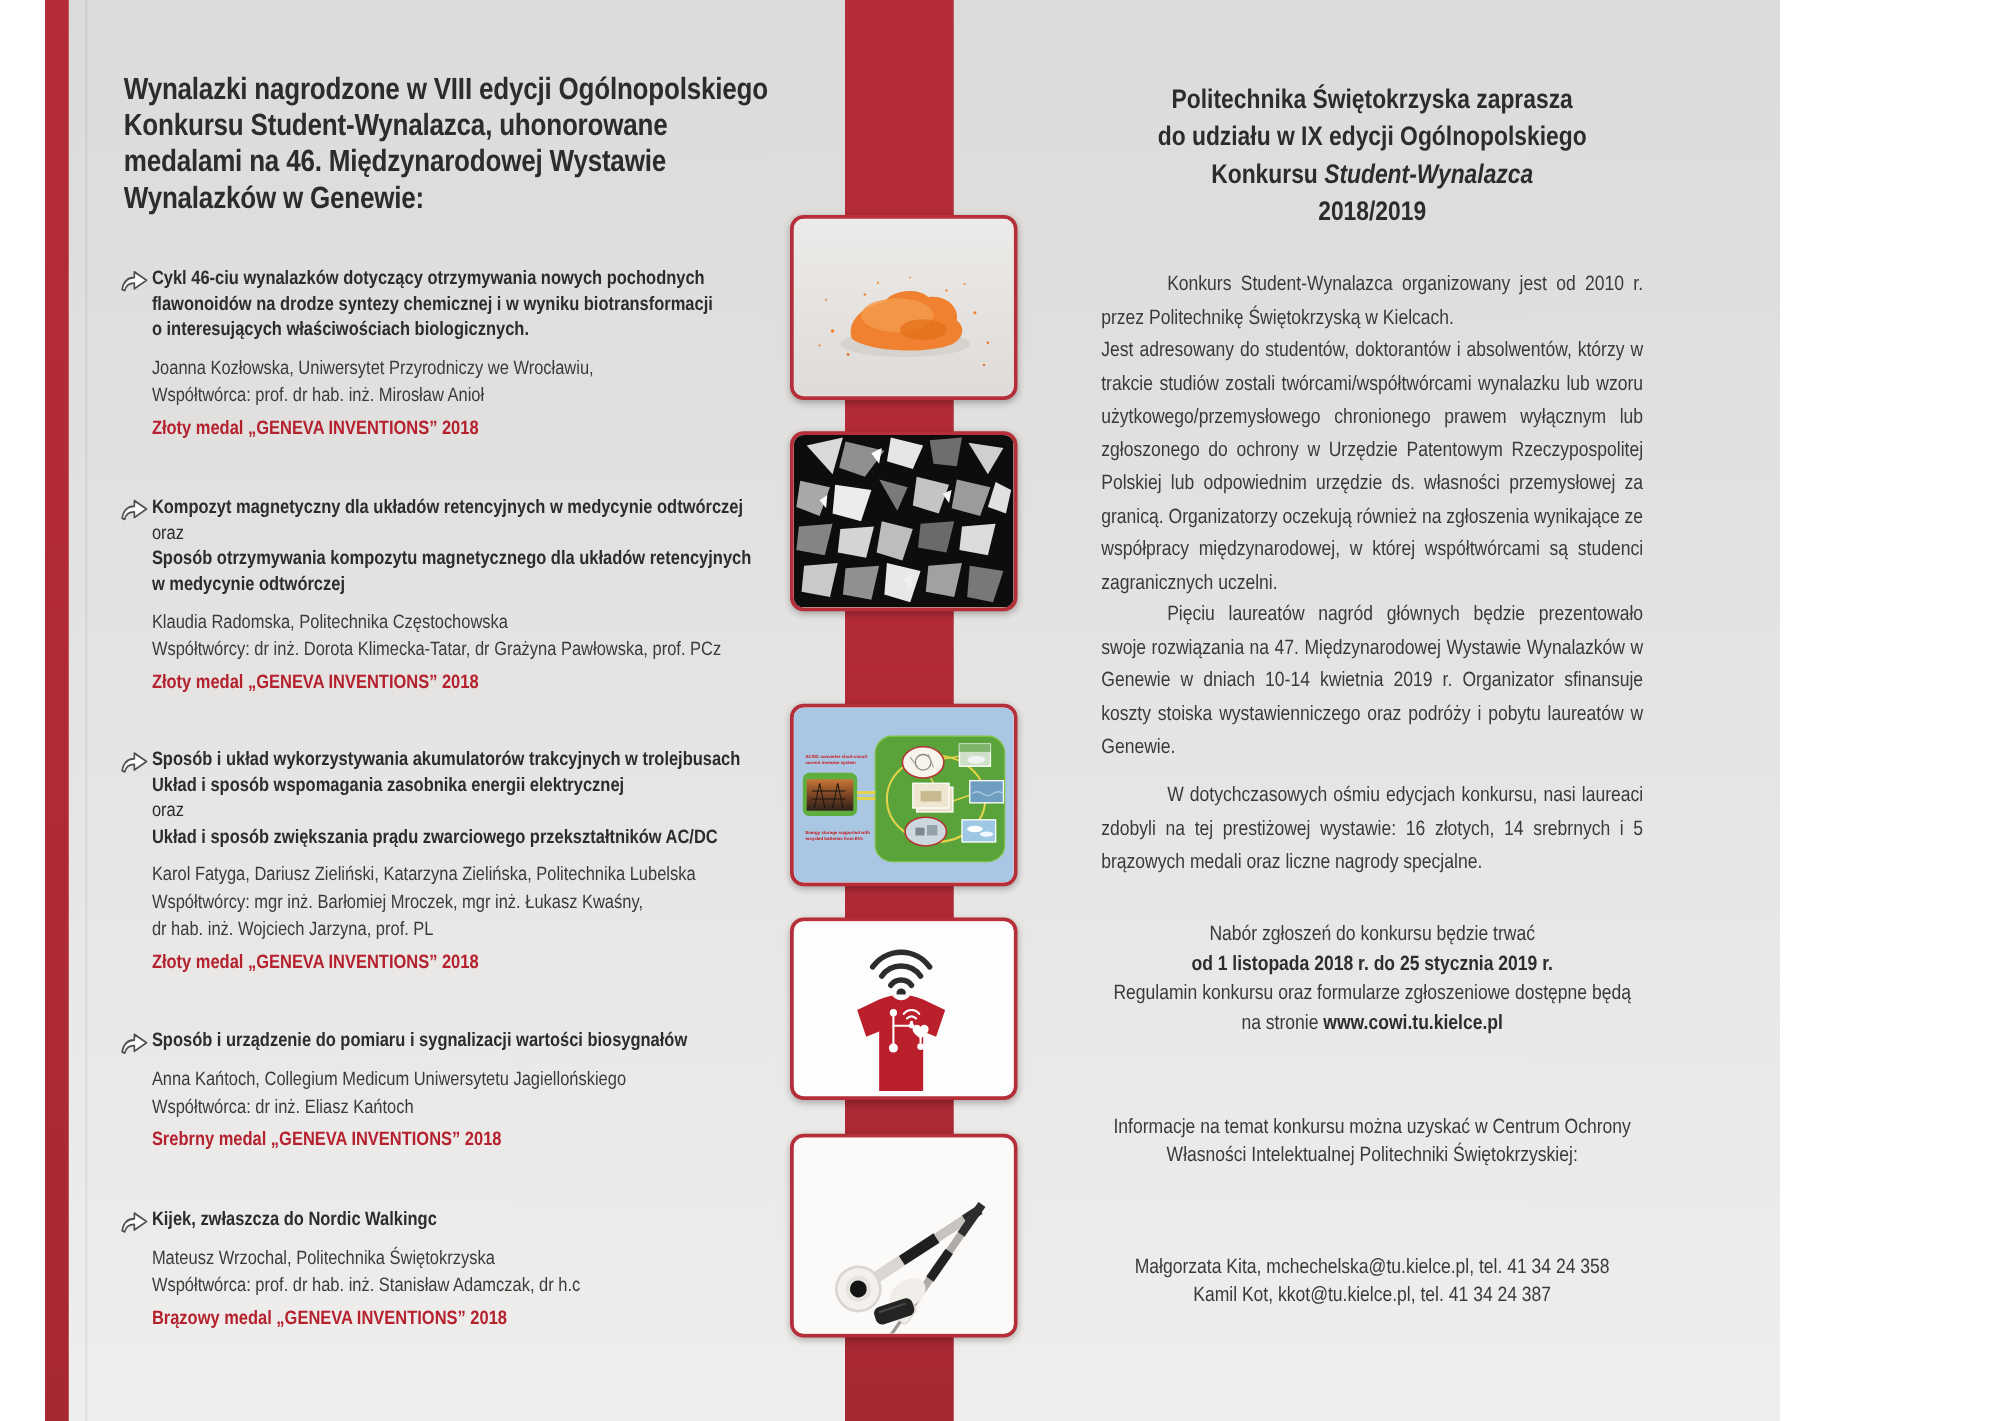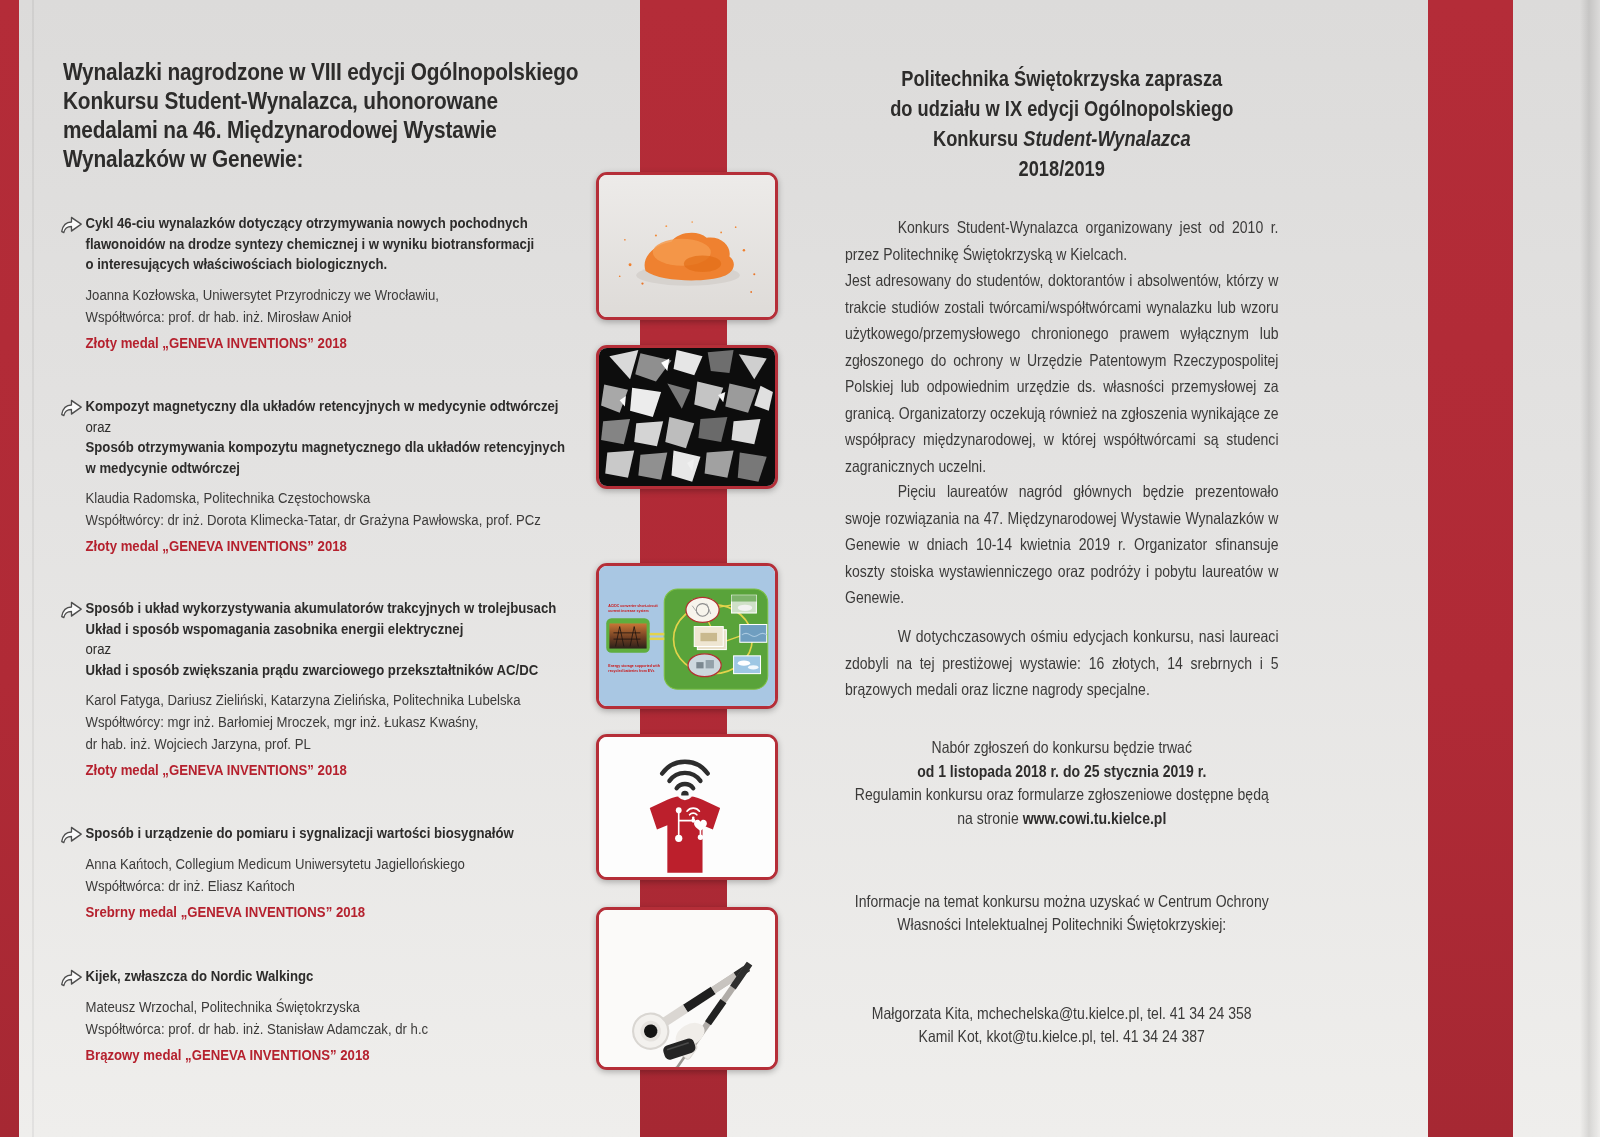--- a/index.html
+++ b/index.html
@@ -1,19 +1,19 @@
 <!DOCTYPE html>
 <html><head>
 <meta charset="utf-8">
 <style>
   html,body{margin:0;padding:0;}
   body{width:1600px;height:1137px;overflow:hidden;
        font-family:"Liberation Sans",sans-serif;}
-  .canvas{position:relative;width:1600px;height:1137px;overflow:hidden;
-          background:linear-gradient(180deg,#dcdbda 0%,#e3e2e1 40%,#efeeec 100%);}
+  .canvas{position:relative;width:1388px;height:1137px;overflow:hidden;
+          background:linear-gradient(180deg,#dcdbda 0%,#e3e2e1 40%,#efeeec 100%);margin-left:36px;}
   
   .stripe{position:absolute;top:0;bottom:0;background:linear-gradient(180deg,#b42c38 0%,#b02a36 60%,#a62833 100%);}
   .stripe-left{left:0;width:19px;}
   .stripe-center{left:640px;width:87px;}
   .stripe-right{left:1428px;width:85px;}
   .fold-line{position:absolute;top:0;bottom:0;left:32px;width:2px;background:rgba(0,0,0,.05);}
   .edge-shade{position:absolute;top:0;bottom:0;left:1580px;width:20px;
               background:linear-gradient(90deg,rgba(0,0,0,0) 0%,rgba(0,0,0,.10) 45%,rgba(0,0,0,0) 100%);}
   
   .cond{transform:scaleX(0.85);transform-origin:0 0;}

